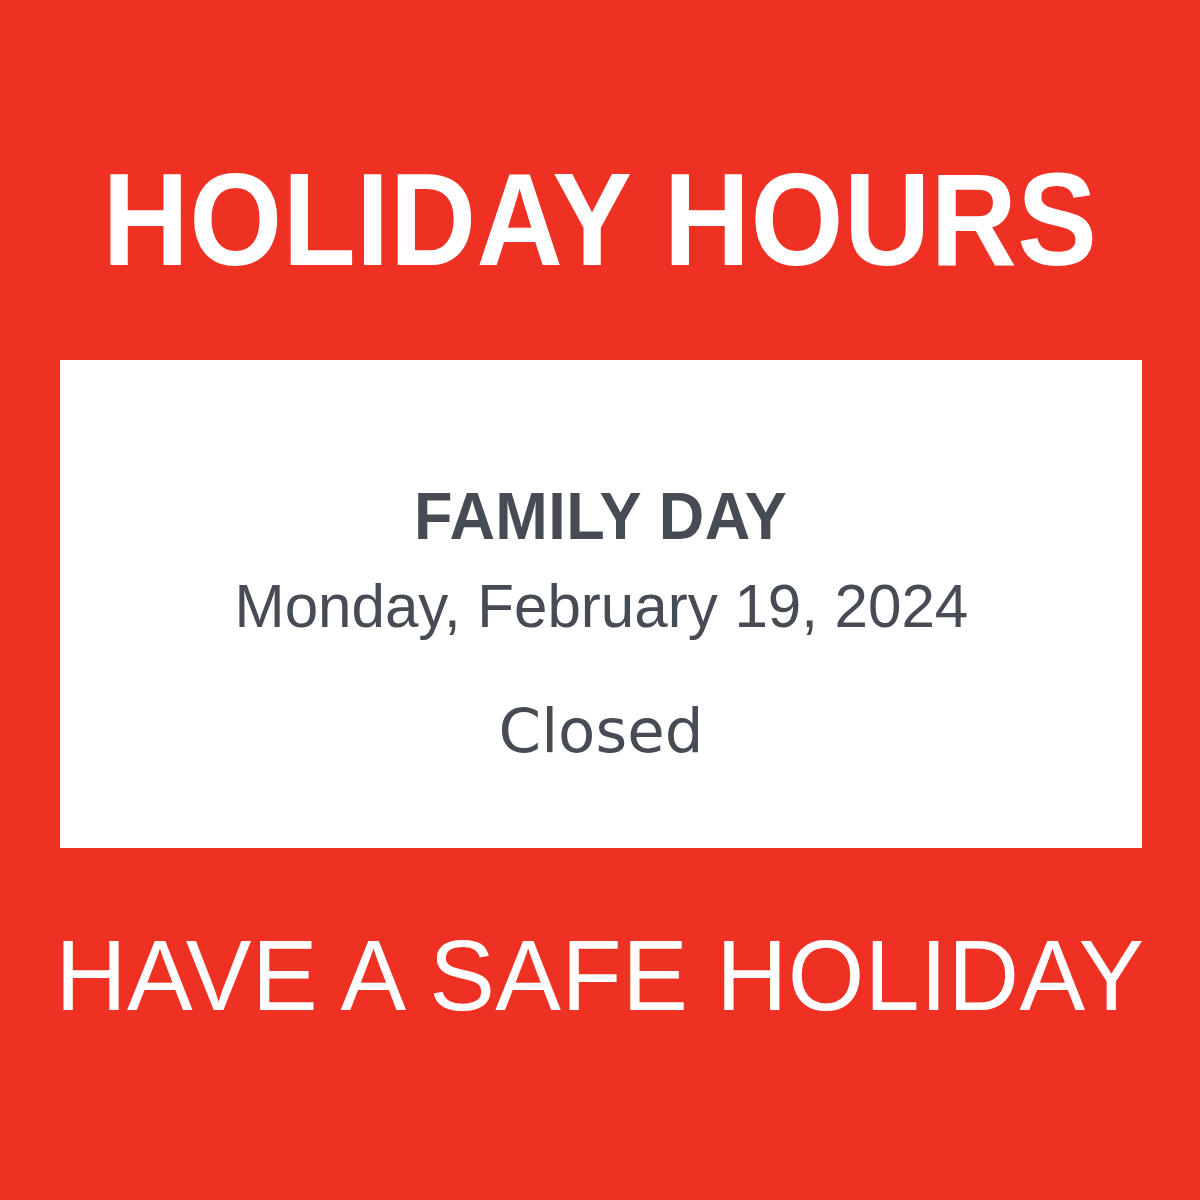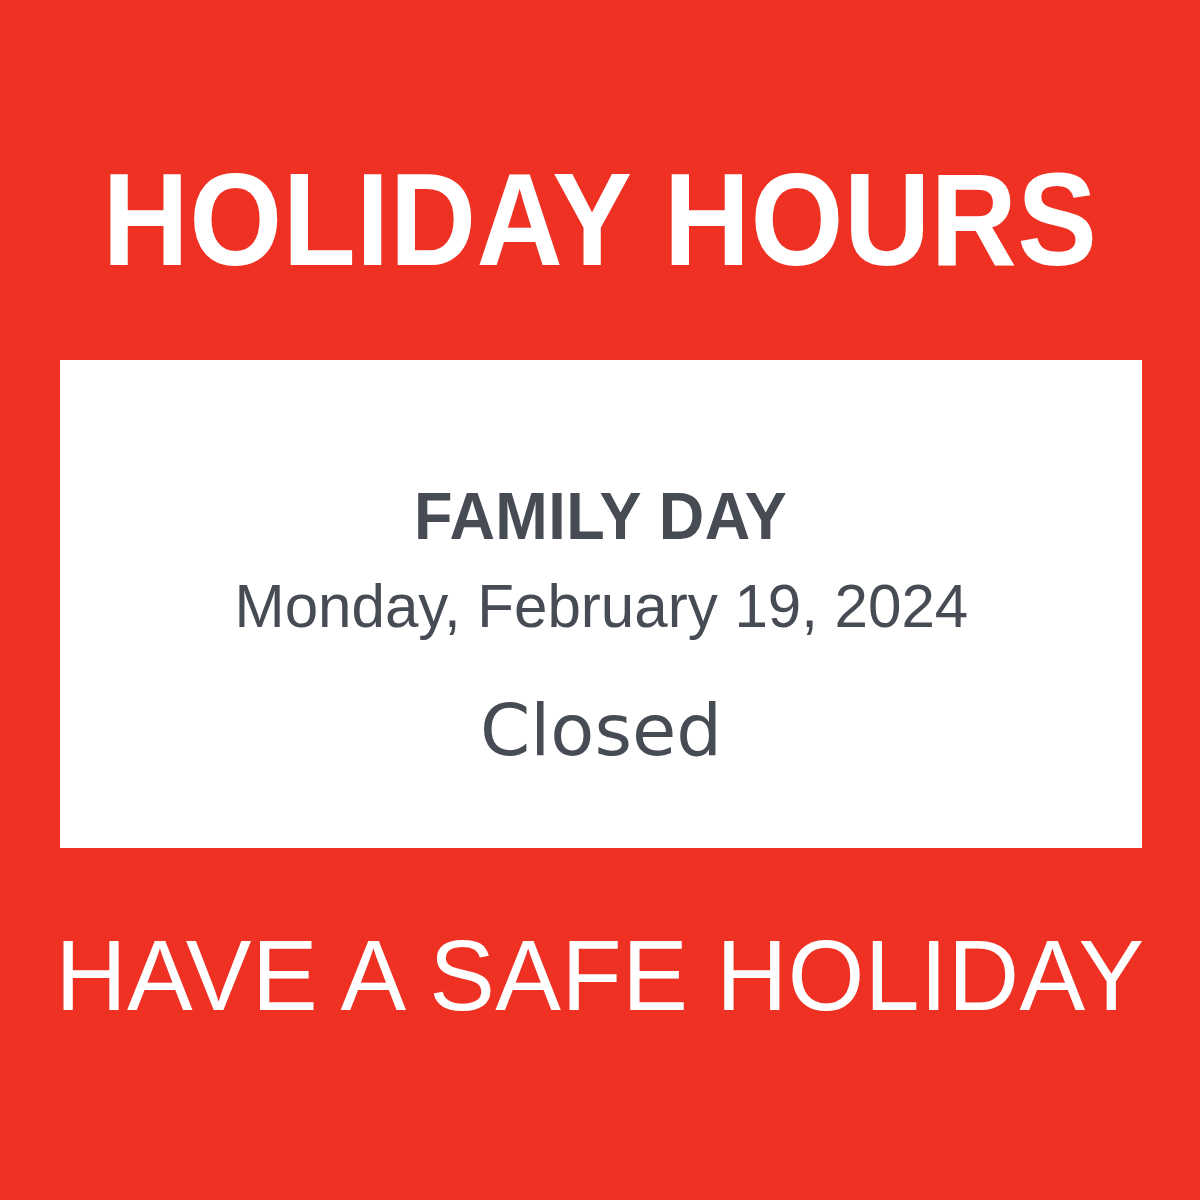--- a/index.html
+++ b/index.html
@@ -90,21 +90,21 @@
     letter-spacing: 0px;
     white-space: nowrap;
     transform: scaleX(0.985);
   }
 
   #holiday-status {
     margin-top: 64px;
     color: #464B54;
     font-family: "DejaVu Sans", sans-serif;
     font-weight: 400;
-    font-size: 72px;
+    font-size: 61px;
     line-height: 59px;
     letter-spacing: 0px;
     white-space: nowrap;
   }
 
   
   #poster-footer {
     position: absolute;
     left: 0;
     top: 915px;

